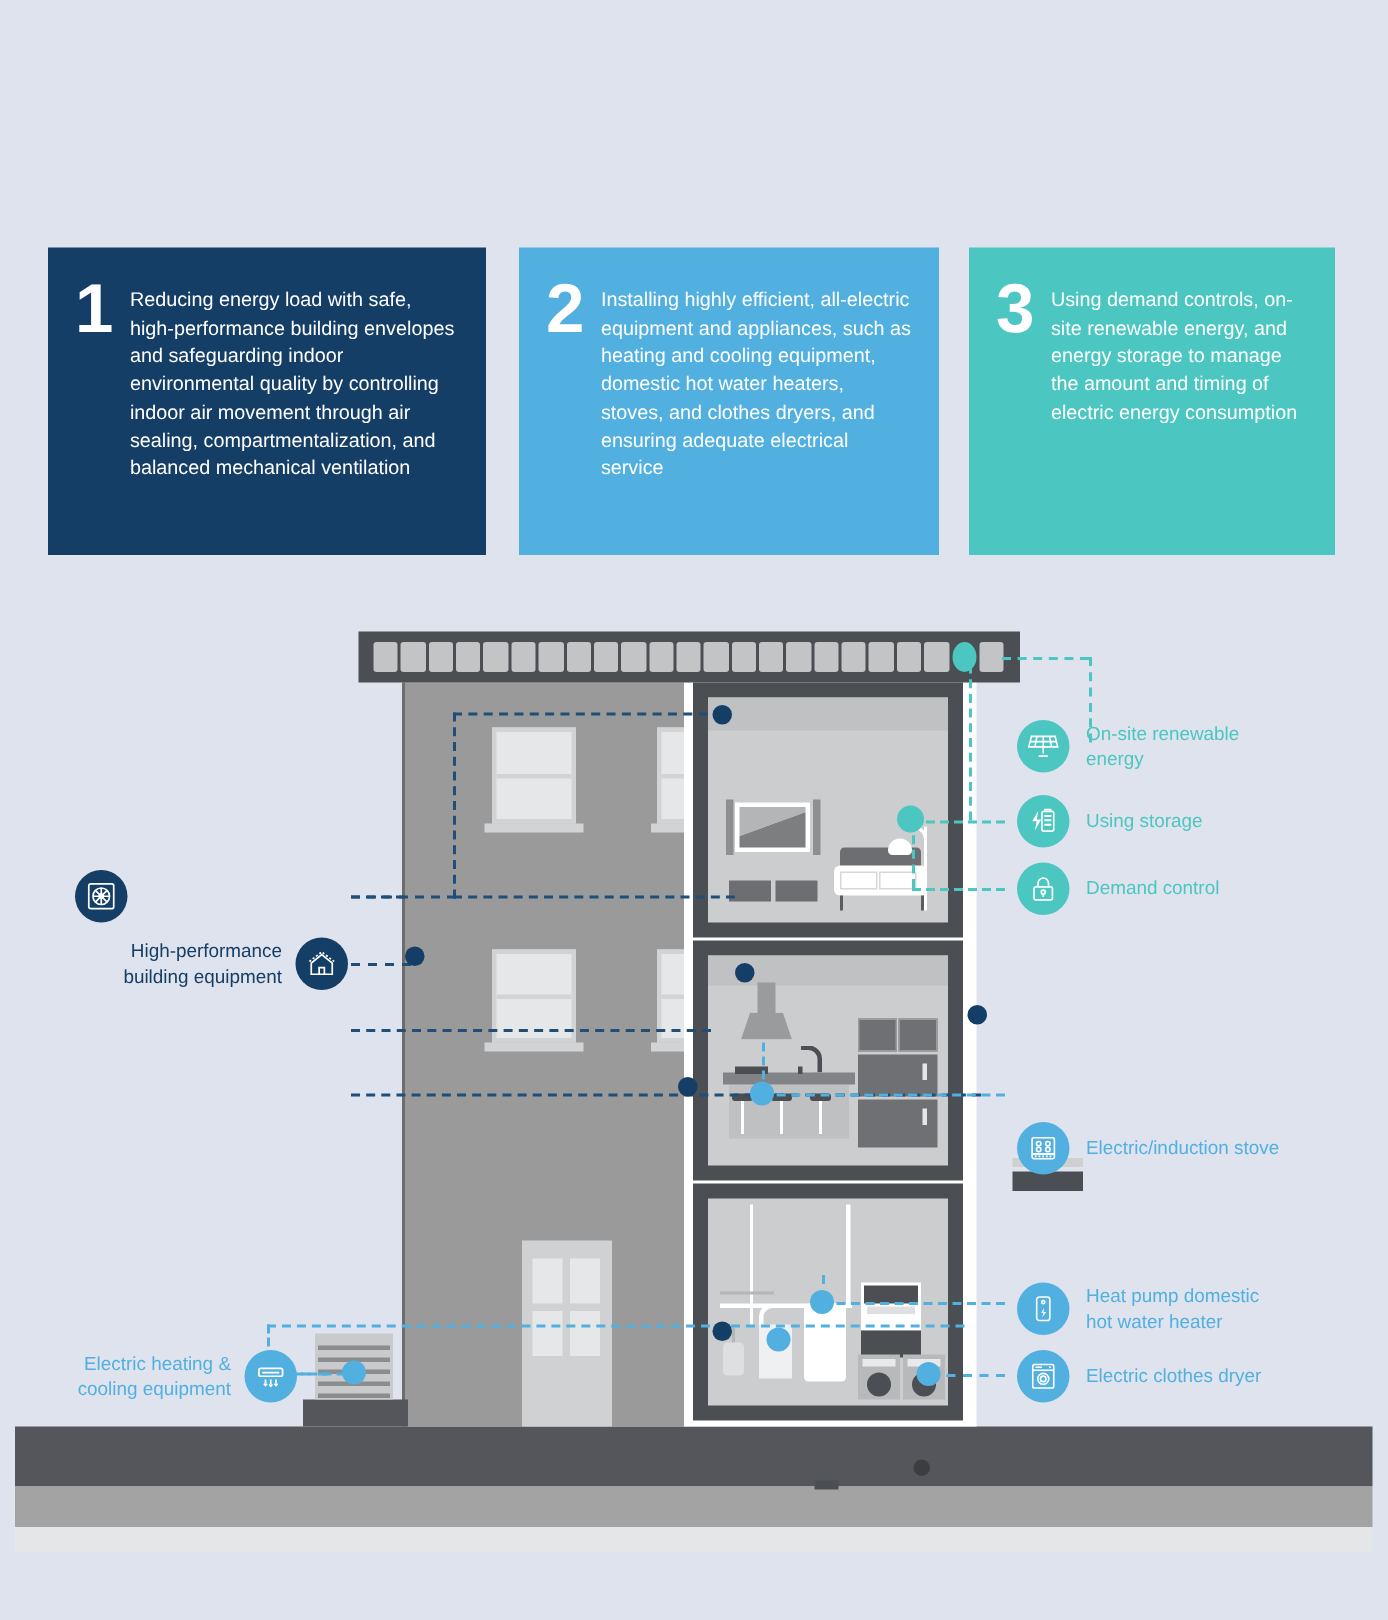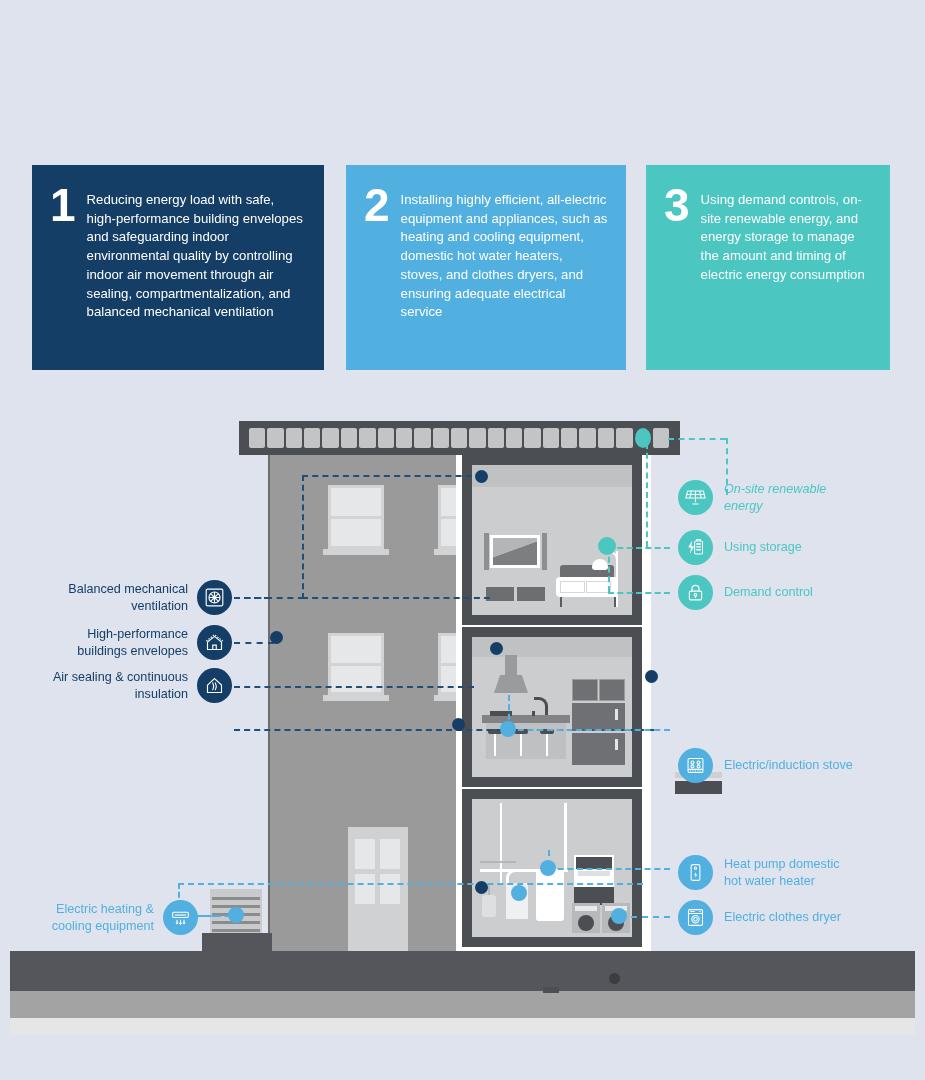--- a/index.html
+++ b/index.html
@@ -359,51 +359,41 @@
     <div class="dot navy" style="left:475px; top:75px;  width:13px; height:13px;"></div>
     <div class="dot teal" style="left:598px; top:142px; width:18px; height:18px;"></div>
     <div class="dot blue" style="left:500px; top:326px; width:16px; height:16px;"></div>
     <div class="dot blue" style="left:540px; top:465px; width:16px; height:16px;"></div>
     <div class="dot blue" style="left:511px; top:490px; width:16px; height:16px;"></div>
     <div class="dot blue" style="left:611px; top:513px; width:16px; height:16px;"></div>
     <div class="dot blue" style="left:228px; top:512px; width:16px; height:16px;"></div>
   </div>
 
   <div class="callout left" style="left:50px; top:580px; width:182px;">
-    <div class="cl-text t-navy" style="width:140px;">Balanced mechanical ventilation</div>
     <div class="badge b-navy">
       <svg width="21" height="21" viewBox="0 0 24 24" fill="none" stroke="#ffffff" stroke-width="1.3">
         <rect x="2.5" y="2.5" width="19" height="19" rx="1.5"></rect>
         <circle cx="12" cy="12" r="6.3"></circle>
           <circle cx="12" cy="12" r="1.6" fill="#ffffff"></circle>
         <path d="M12 5.7v12.6M5.7 12h12.6M7.5 7.5l9 9M16.5 7.5l-9 9"></path>
       </svg>
     </div>
   </div>
 
   <div class="callout left" style="left:50px; top:625px; width:182px;">
-    <div class="cl-text t-navy" style="width:140px;">High-performance buildings envelopes</div>
+    <div class="cl-text t-navy" style="width:140px;">High-performance building equipment</div>
     <div class="badge b-navy">
       <svg width="21" height="21" viewBox="0 0 24 24" fill="none" stroke="#ffffff" stroke-width="1.3">
         <path d="M4 11.5 12 5l8 6.5V20H4z"></path>
           <path d="M10 20v-5h4v5"></path>
         <path d="M2.6 10.3 12 3l9.4 7.3" stroke-dasharray="1.6 1.6"></path>
       </svg>
     </div>
   </div>
 
-  <div class="callout left" style="left:40px; top:668px; width:192px;">
-    <div class="cl-text t-navy" style="width:150px;">Air sealing &amp; continuous insulation</div>
-    <div class="badge b-navy">
-      <svg width="21" height="21" viewBox="0 0 24 24" fill="none" stroke="#ffffff" stroke-width="1.3">
-        <path d="M4 11.5 12 4l8 7.5V20H4z"></path>
-        <path d="M10 17.5c0-2 1-2.5 1-4.5s-1-2.5-1-4.5M13 17.5c0-2 1-2.5 1-4.5s-1-2.5-1-4.5"></path>
-      </svg>
-    </div>
-  </div>
 
 
   <div class="callout left" style="left:20px; top:900px; width:178px;">
     <div class="cl-text t-blue" style="width:134px;">Electric heating &amp; cooling equipment</div>
     <div class="badge b-blue">
       <svg width="21" height="21" viewBox="0 0 24 24" fill="none" stroke="#ffffff" stroke-width="1.3">
         <rect x="3" y="6" width="18" height="6" rx="1.4"></rect>
           <path d="M5.5 9.2h13"></path>
         <path d="M8 14.5v3M12 14.5v3.6M16 14.5v3"></path>
         <path d="M6.8 17.6 8 19l1.2-1.4M10.8 18.2 12 19.6l1.2-1.4M14.8 17.6 16 19l1.2-1.4"></path>
@@ -412,21 +402,21 @@
   </div>
 
   <div class="callout right" style="left:678px; top:480px; width:235px;">
     <div class="badge b-teal">
       <svg width="21" height="21" viewBox="0 0 24 24" fill="none" stroke="#ffffff" stroke-width="1.2">
         <path d="M3 4.5h18l2 8H1z"></path>
           <path d="M7.2 4.5 5.6 12.5M12 4.5v8M16.8 4.5l1.6 8M2.2 8.5h19.6"></path>
         <path d="M12 12.5v5M8.5 19.5h7"></path>
       </svg>
     </div>
-    <div class="cl-text t-teal" style="width:128px;font-style:italic;">On-site renewable energy</div>
+    <div class="cl-text t-teal" style="width:128px;">On-site renewable energy</div>
   </div>
 
   <div class="callout right" style="left:678px; top:530px; width:235px;">
     <div class="badge b-teal">
       <svg width="21" height="21" viewBox="0 0 24 24" fill="none" stroke="#ffffff" stroke-width="1.2">
         <rect x="11" y="4.5" width="9" height="15" rx="1.4"></rect>
         <path d="M13.4 4.5V3h4.2v1.5"></path>
         <path d="M12.8 8h5.4M12.8 11.3h5.4M12.8 14.6h5.4" stroke-width="1.5"></path>
         <path d="M8.2 4 3.6 12h3.4l-1.4 7 4.8-8.4H7.1z" fill="#ffffff" stroke="none"></path>
       </svg>

